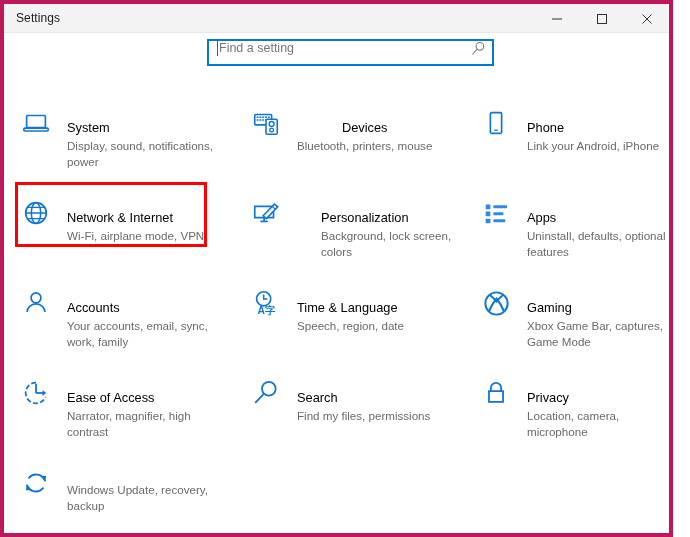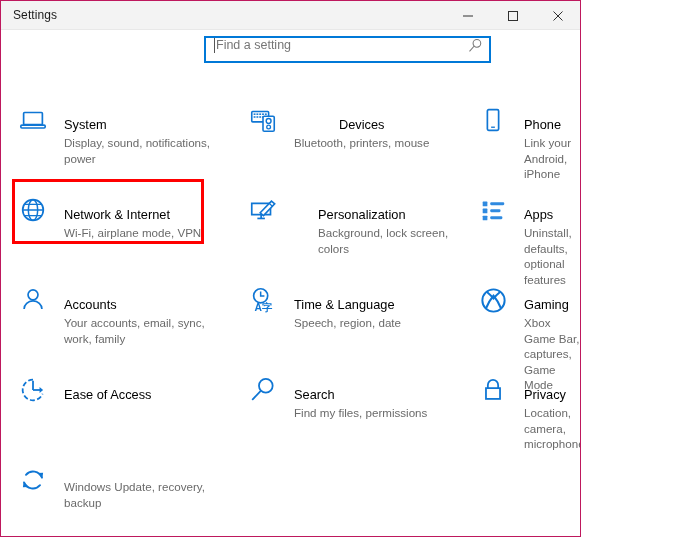--- a/index.html
+++ b/index.html
@@ -6,23 +6,23 @@
   * { box-sizing: border-box; }
   html, body {
     margin: 0; padding: 0;
     width: 690px; height: 537px;
     overflow: hidden;
     background: #ffffff;
     font-family: "Liberation Sans", sans-serif;
   }
   #window {
     position: relative;
-    width: 581px; height: 537px;
+    width: 673px; height: 537px;
     background: #ffffff;
-    border: 1px solid #be185d;
+    border: 4px solid #be185d;
     overflow: hidden;
   }
 
   
   #titlebar {
     position: relative;
     height: 29px;
     background: #f3f3f3;
     border-bottom: 1px solid #e8e8e8;
     display: flex;
@@ -326,20 +326,21 @@
       <div class="tile-icon">
         <svg width="30" height="30" viewBox="0 0 32 32">
           <path d="M16 5 a11 11 0 1 0 10.2 15" fill="none" stroke="#0f76d4" stroke-width="1.9" stroke-dasharray="5.2 2.6"></path>
           <line x1="16" y1="6" x2="16" y2="16" stroke="#0f76d4" stroke-width="1.9"></line>
           <line x1="16" y1="16" x2="25.5" y2="16" stroke="#0f76d4" stroke-width="1.9"></line>
           <path d="M23 12.8 L26.8 16 L23 19.2 Z" fill="#0f76d4"></path>
         </svg>
       </div>
       <div class="tile-text">
         <div class="tile-title">Ease of Access</div>
+        <div class="tile-sub">Narrator, magnifier, high contrast</div>
       </div>
     </div>
 
     <div class="tile" style="left:243px; top:286px;">
       <div class="tile-icon">
         <svg width="30" height="30" viewBox="0 0 32 32">
           <circle cx="19" cy="11.5" r="7.3" fill="none" stroke="#0f76d4" stroke-width="1.9"></circle>
           <line x1="13.6" y1="17" x2="5" y2="26" stroke="#0f76d4" stroke-width="1.9" stroke-linecap="round"></line>
         </svg>
       </div>

